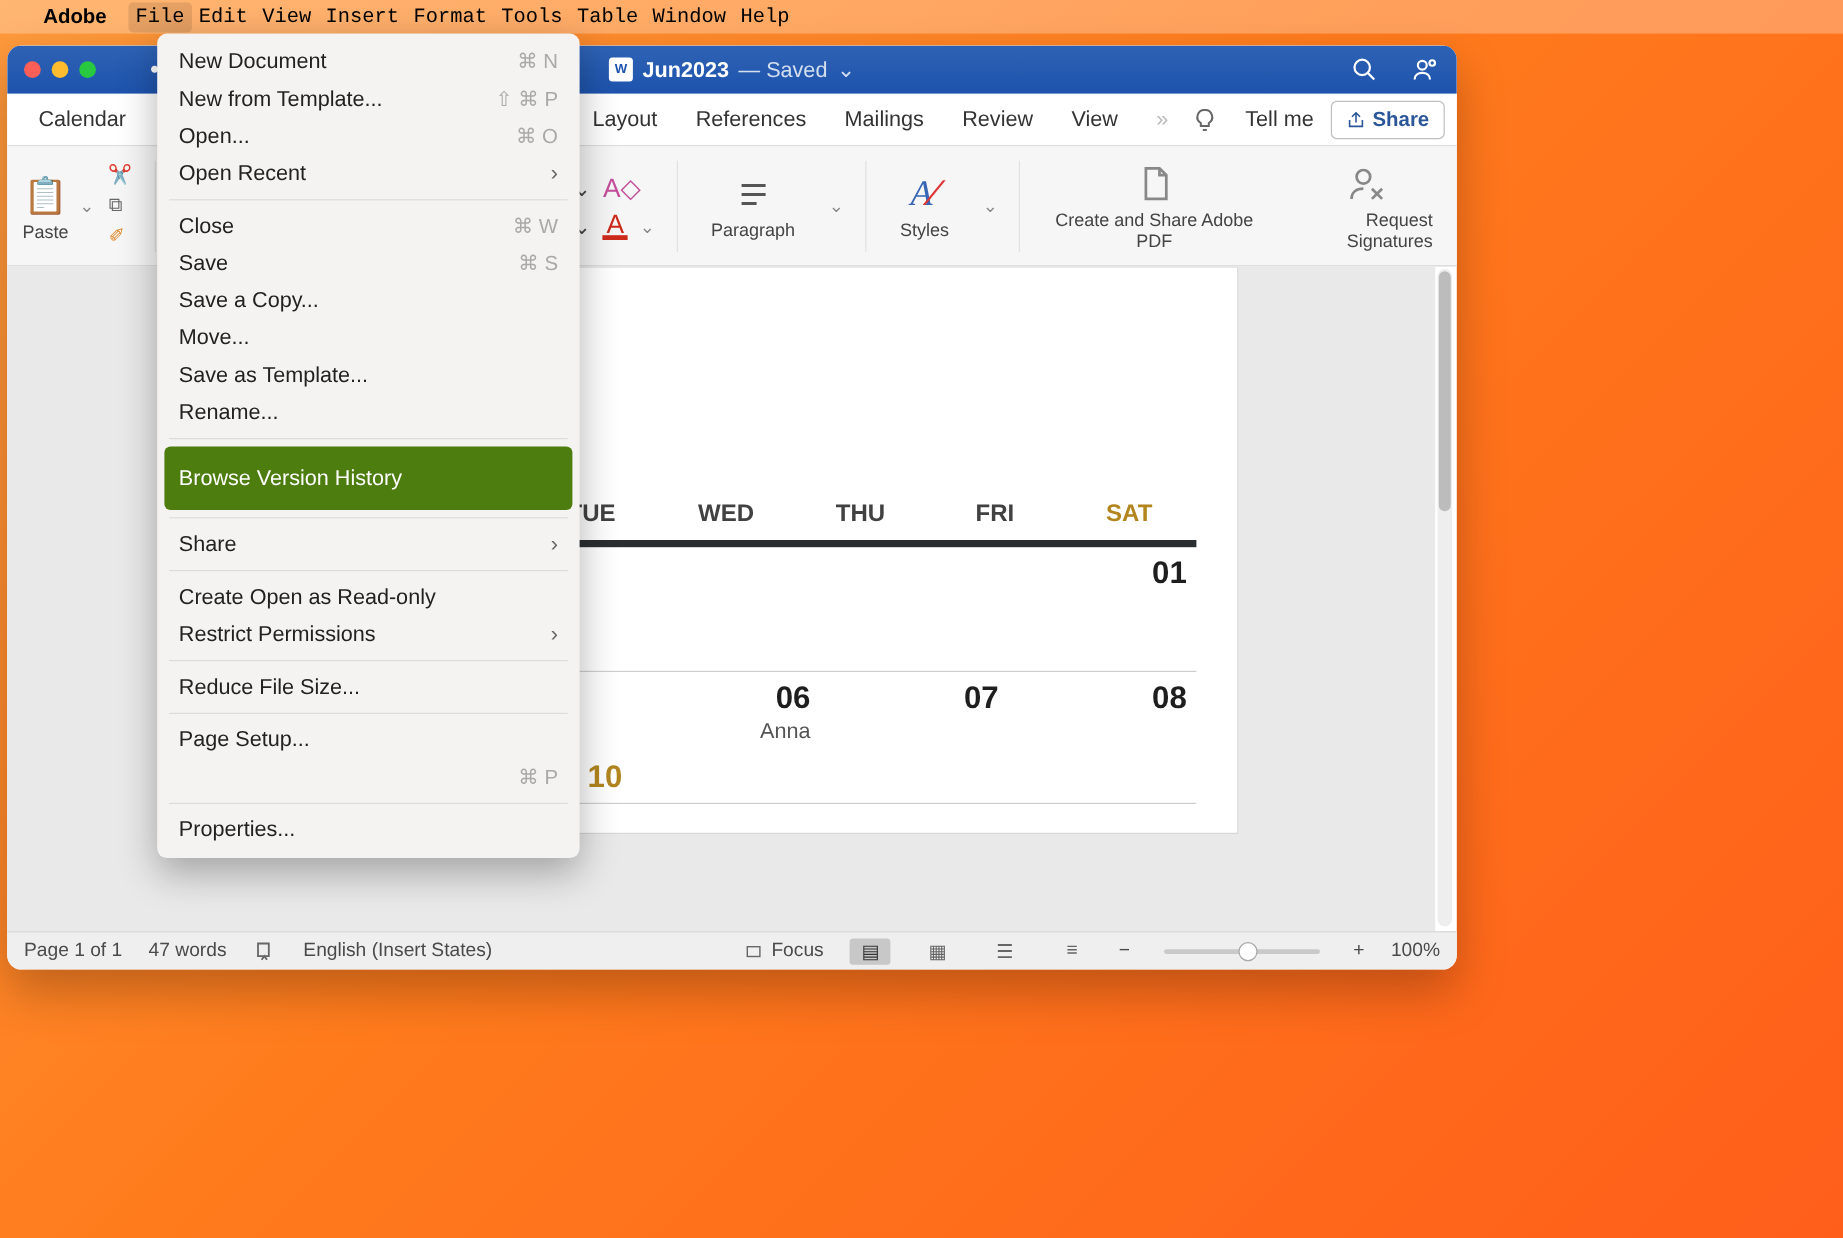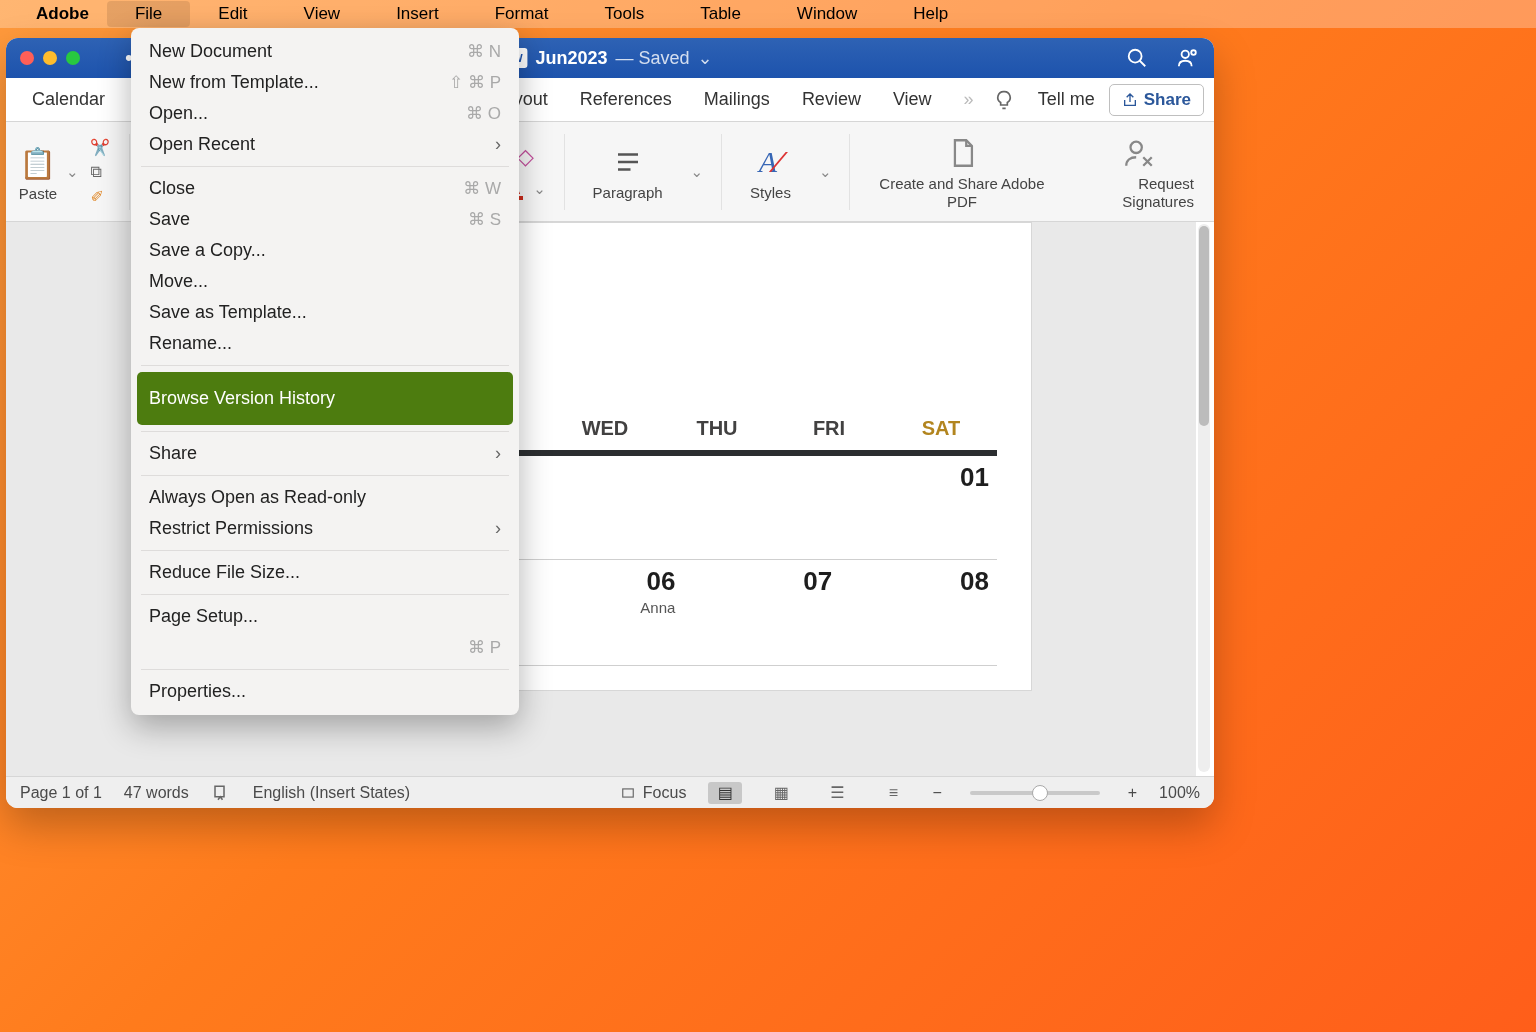--- a/index.html
+++ b/index.html
@@ -3,21 +3,21 @@
 <meta charset="utf-8">
 <style>
 * { box-sizing: border-box; margin: 0; padding: 0; font-family: -apple-system, "Helvetica Neue", Arial, sans-serif; }
 html,body { width:1536px; height:1032px; overflow:hidden; }
 body { background: linear-gradient(135deg, #ff9a3c 0%, #ff7b1c 45%, #ff5e1a 100%); position:relative; }
 
 
 .menubar { height:28px; background:rgba(255,255,255,0.28); display:flex; align-items:center; padding:0 14px; font-size:17px; font-weight:500; color:#000; gap:0; }
 .menubar .apple { font-size:18px; margin-right:14px; }
 .menubar .appname { font-weight:700; margin-right:10px; padding:0 8px; }
-.menubar .mitem { padding:3px 28px; border-radius:4px; }
+.menubar .mitem { padding:3px 6px; border-radius:4px;font-family:Liberation Mono, monospace; }
 .menubar .mitem.open { background:rgba(0,0,0,0.10); }
 
 
 .window { position:absolute; left:6px; top:38px; width:1208px; height:770px; border-radius:12px; overflow:hidden; box-shadow:0 18px 40px rgba(0,0,0,0.25); background:#fff; }
 .titlebar { height:40px; background:#2b579a; background:linear-gradient(#2e62b4,#1d53ad); display:flex; align-items:center; padding:0 14px; color:#fff; position:relative; }
 .tl-dot { width:14px; height:14px; border-radius:50%; margin-right:9px;}
 .dot-red{background:#ff5f57}.dot-yel{background:#febc2e}.dot-grn{background:#28c840}
 .tl-center{position:absolute; left:50%; transform:translateX(-50%); display:flex; align-items:center; gap:8px; font-size:18px;}
 .tl-docicon{width:20px;height:20px;background:#fff;border-radius:3px;display:flex;align-items:center;justify-content:center;color:#1d53ad;font-size:11px;font-weight:700;}
 .tl-right{margin-left:auto; display:flex; gap:28px; font-size:20px;}
@@ -50,34 +50,34 @@
 .page{position:absolute; top:0; left:172px; width:854px; background:#fff; border:1px solid #d7d7d7; padding:24px 34px;}
 .page h1{font-size:88px; font-weight:800; color:#b2851f; letter-spacing:-2px; line-height:1; margin-top:26px}
 .cal{margin-top:56px;}
 .cal-head{display:grid; grid-template-columns:repeat(7,1fr); text-align:center; font-weight:700; color:#424141; font-size:20px;}
 .cal-head span:last-child{color:#b2851f}
 .cal-line{height:6px; background:#2b2e30; margin-top:10px;}
 .cal-row{display:grid; grid-template-columns:repeat(5,1fr); border-bottom:1px solid #cfcfcf; min-height:104px;}
 .cell{padding:6px 8px; text-align:right;}
 .cell .d{font-size:26px; font-weight:800; color:#1e1e1e;}
 .cell.sat .d{color:#b2851f}
-.cell .note{font-size:15px; color:#555; text-align:right; margin-top:2px;}
+.cell .note{font-size:18px; color:#555; text-align:right; margin-top:2px;}
 .scroll{position:absolute; right:4px; top:186px; width:12px; bottom:36px; background:#eee; border-radius:6px;}
 .scroll .thumb{position:absolute; left:1px; right:1px; top:2px; height:200px; background:#bcbcbc; border-radius:6px;}
 
 
 .status{position:absolute; bottom:0; left:0; right:0; height:32px; background:#efefef; border-top:1px solid #d6d6d6; display:flex; align-items:center; padding:0 14px; font-size:16px; color:#4a4a4a; gap:22px;}
 .status .grow{flex:1}
 .status .vbtn{width:34px;height:22px;border-radius:3px;display:flex;align-items:center;justify-content:center;color:#666;}
 .status .vbtn.active{background:#c8c8c8;color:#333}
 .zoom-slider{width:130px;height:4px;background:#c9c9c9;border-radius:2px;position:relative;margin:0 6px;}
 .zoom-slider .knob{position:absolute;left:62px;top:-6px;width:16px;height:16px;border-radius:50%;background:#fff;border:1px solid #a8a8a8;}
 
 
-.dropdown{position:absolute; left:131px; top:28px; width:388px; background:#f4f3f2; border-radius:8px; box-shadow:0 12px 32px rgba(0,0,0,0.30); padding:8px 0; z-index:50; font-size:18px; color:#222;}
+.dropdown{position:absolute; left:131px; top:28px; width:352px; background:#f4f3f2; border-radius:8px; box-shadow:0 12px 32px rgba(0,0,0,0.30); padding:8px 0; z-index:50; font-size:18px; color:#222;}
 .dropdown .row{display:flex; align-items:center; padding:5px 18px; justify-content:space-between;}
 .dropdown .row .sc{color:#a9a9a9; font-size:17px;}
 .dropdown .row.hl{background:#4d7c0f; color:#fff; border-radius:5px; margin:0 6px; padding:16px 12px;}
 .dropdown .sep{height:1px;background:#dedcdb;margin:6px 10px;}
 .dropdown .arrow{color:#666}
 
 svg{display:block}
 </style>
 </head>
 <body>
@@ -326,21 +326,21 @@
   <div class="row hl">
       <span>Browse Version History</span>
     </div>
   <div class="sep"></div>
   <div class="row">
       <span>Share</span>
       <span class="arrow">›</span>
     </div>
   <div class="sep"></div>
   <div class="row">
-      <span>Always Open as Read-only</span>
+      <span>Create Open as Read-only</span>
     </div>
   <div class="row">
       <span>Restrict Permissions</span>
       <span class="arrow">›</span>
     </div>
   <div class="sep"></div>
   <div class="row">
       <span>Reduce File Size...</span>
     </div>
   <div class="sep"></div>

